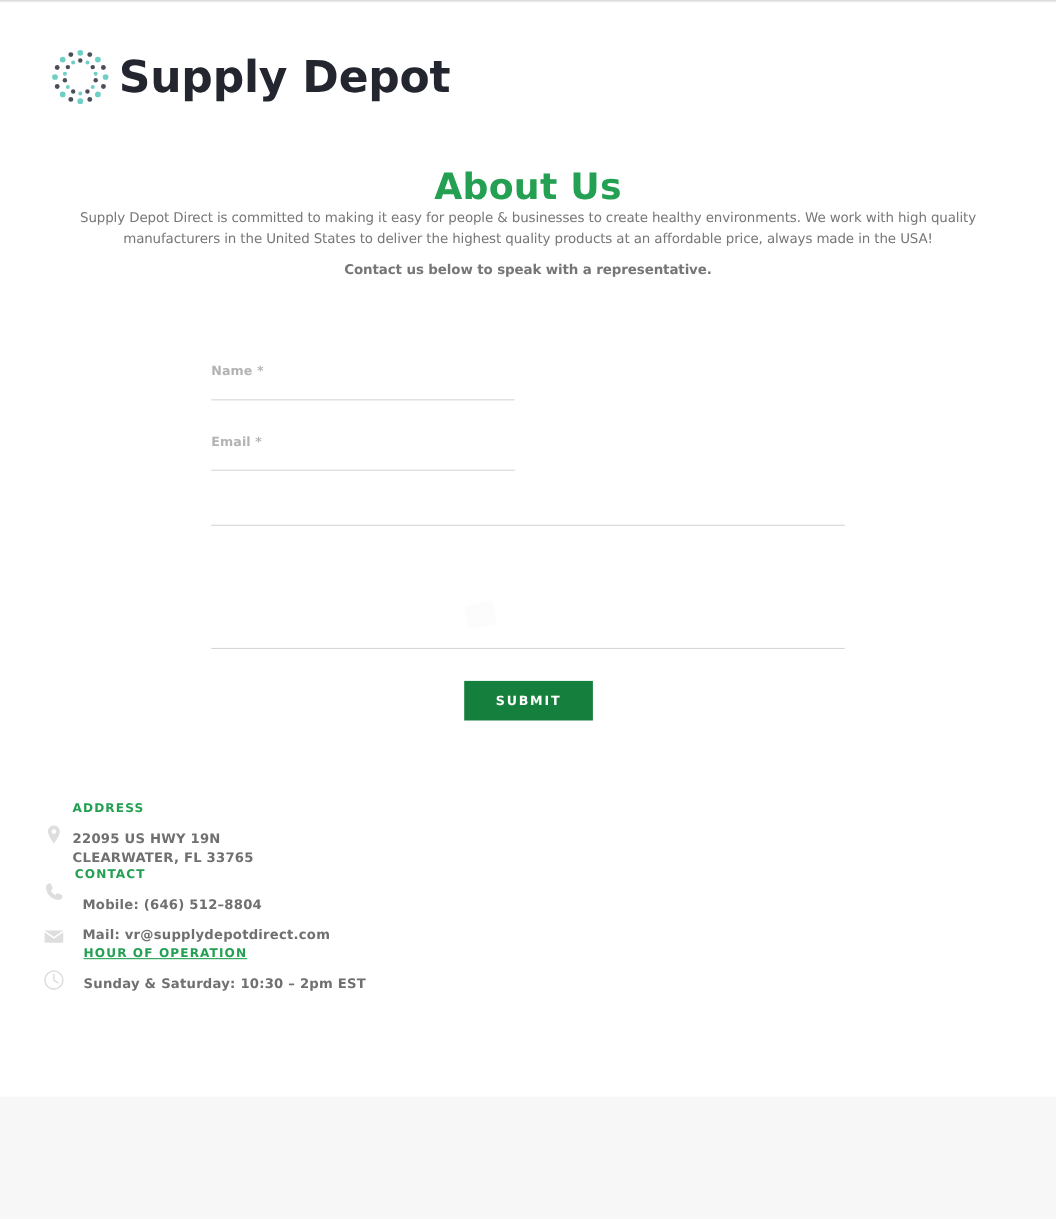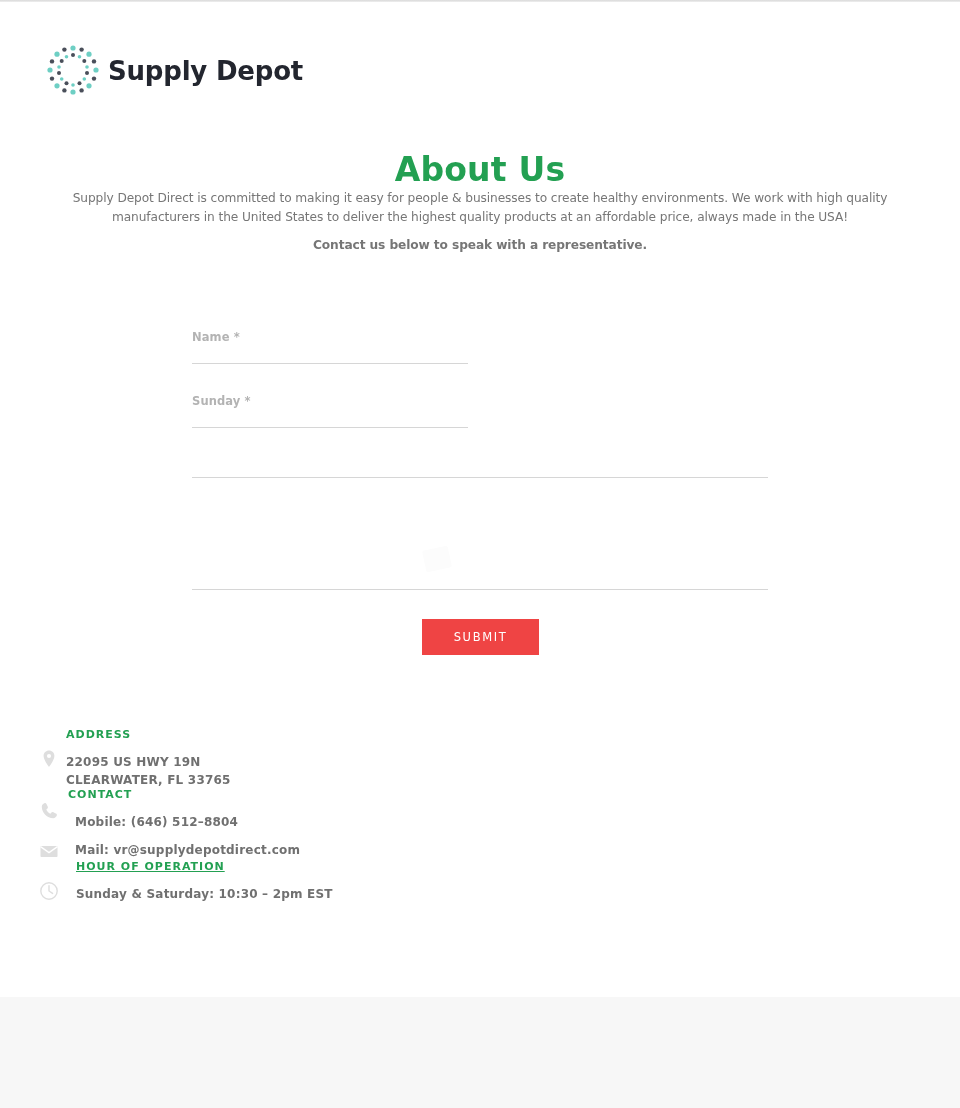--- a/index.html
+++ b/index.html
@@ -32,21 +32,21 @@
   }
   .logo-mark {
     width: 62px;
     height: 62px;
     position: relative;
     flex: 0 0 auto;
   }
   .logo-mark svg { display:block; }
   .logo-word {
     font-family: "DejaVu Sans", sans-serif;
-    font-size: 26px;
+    font-size: 40px;
     font-weight: 600;
     color: #23262f;
     letter-spacing: -0.2px;
     margin-left: 4px;
     white-space: nowrap;
   }
 
   
   .about-title {
     position: absolute;
@@ -139,26 +139,26 @@
     border-radius: 2px;
     transform: rotate(-12deg);
   }
 
   .submit-btn {
     position: absolute;
     top: 619px;
     left: 422px;
     width: 117px;
     height: 36px;
-    background: #ef4444;
+    background: #15803d;
     border: 0;
     color: #ffffff;
     font-family: "DejaVu Sans", sans-serif;
     font-size: 11.5px;
-    font-weight: normal;
+    font-weight: bold;
     letter-spacing: 1.6px;
     cursor: pointer;
   }
 
   
   .contact {
     position: absolute;
     top: 728px;
     left: 38px;
     width: 500px;
@@ -265,21 +265,21 @@
 <p class="about-cta">Contact us below to speak with a representative.</p>
 
 <form class="form">
 
   <div class="field field-name">
     <label class="flabel">Name *</label>
     <input class="fline" type="text" placeholder="" style="">
   </div>
 
   <div class="field field-email">
-    <label class="flabel">Sunday *</label>
+    <label class="flabel">Email *</label>
     <input class="fline" type="text" placeholder="" style="">
   </div>
 
   <div class="field field-subject">
     <input class="fline" type="text" placeholder="" style="">
   </div>
 
   <div class="field field-message">
     <textarea class="fline" placeholder="" style=""></textarea>
   </div>

